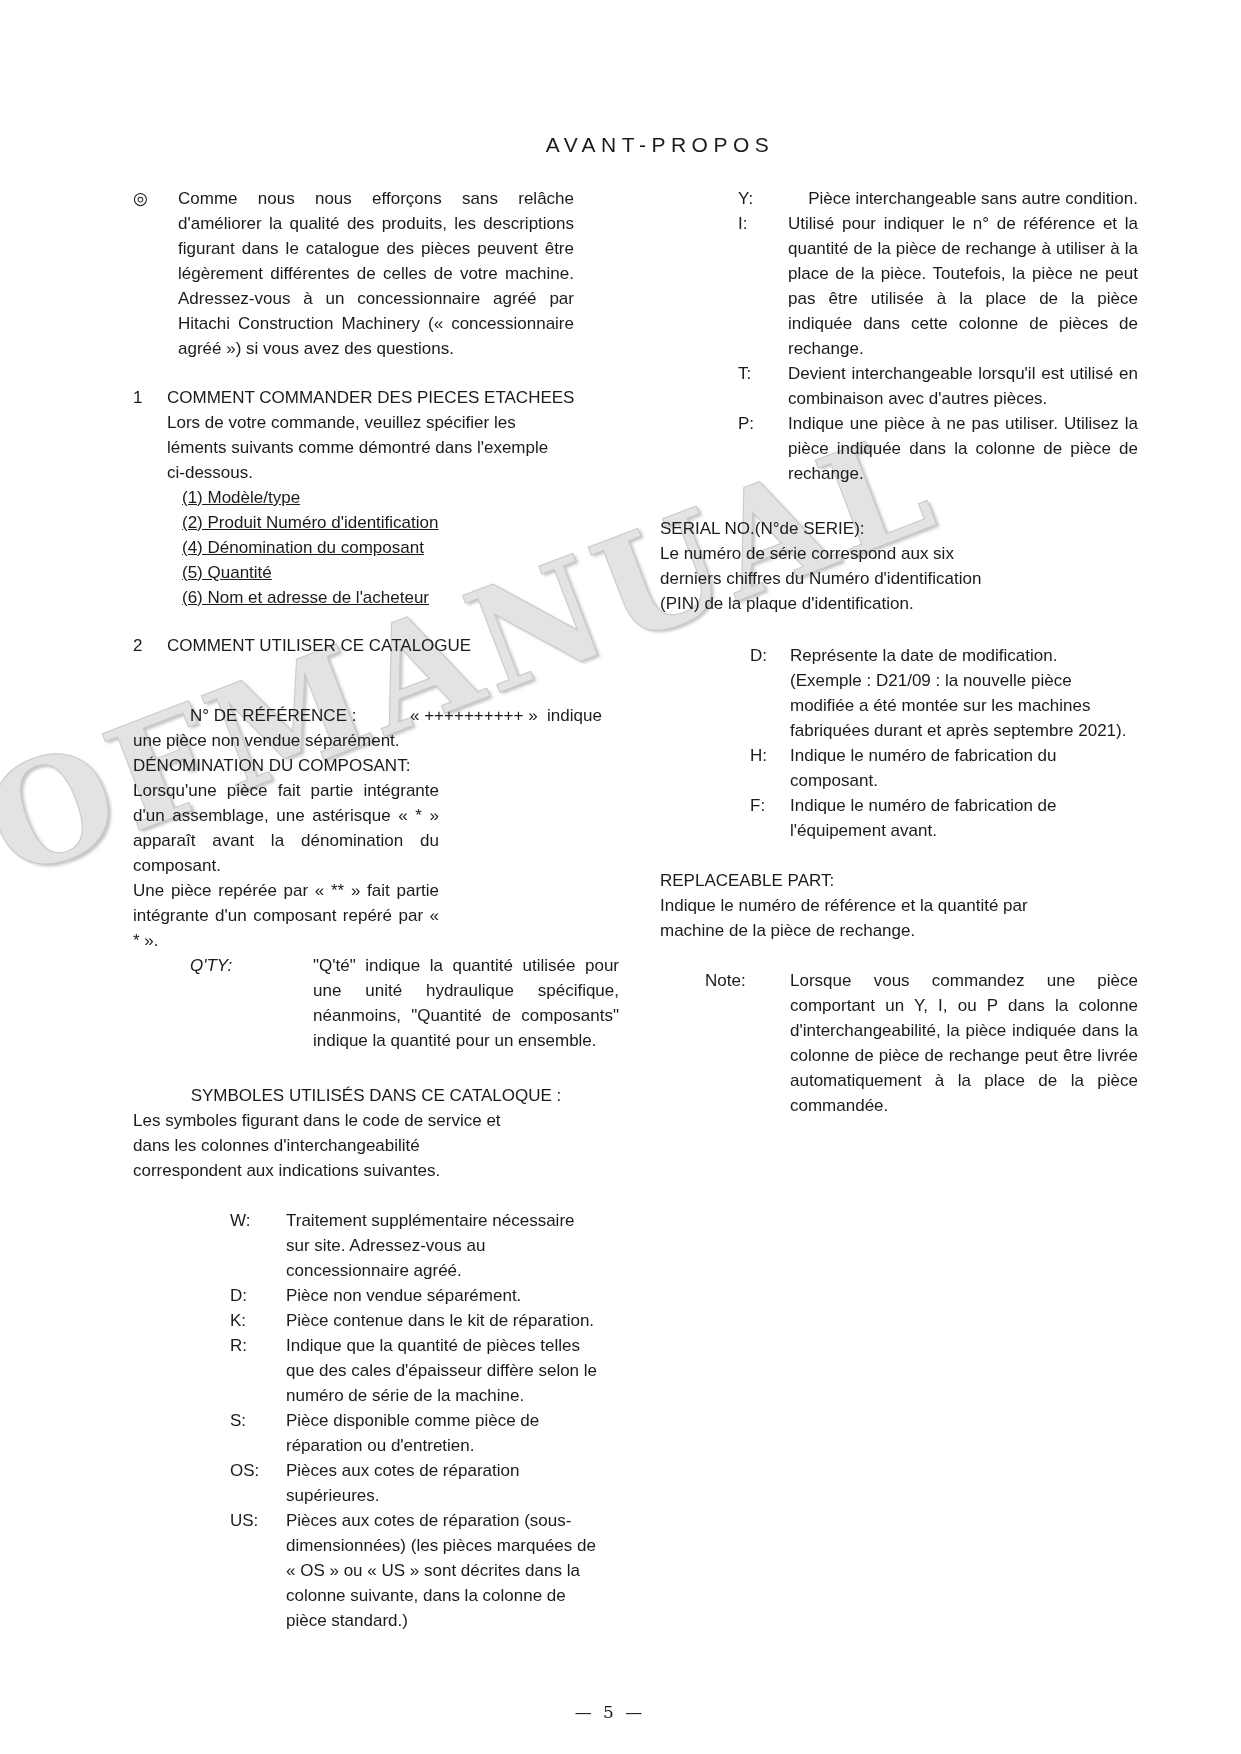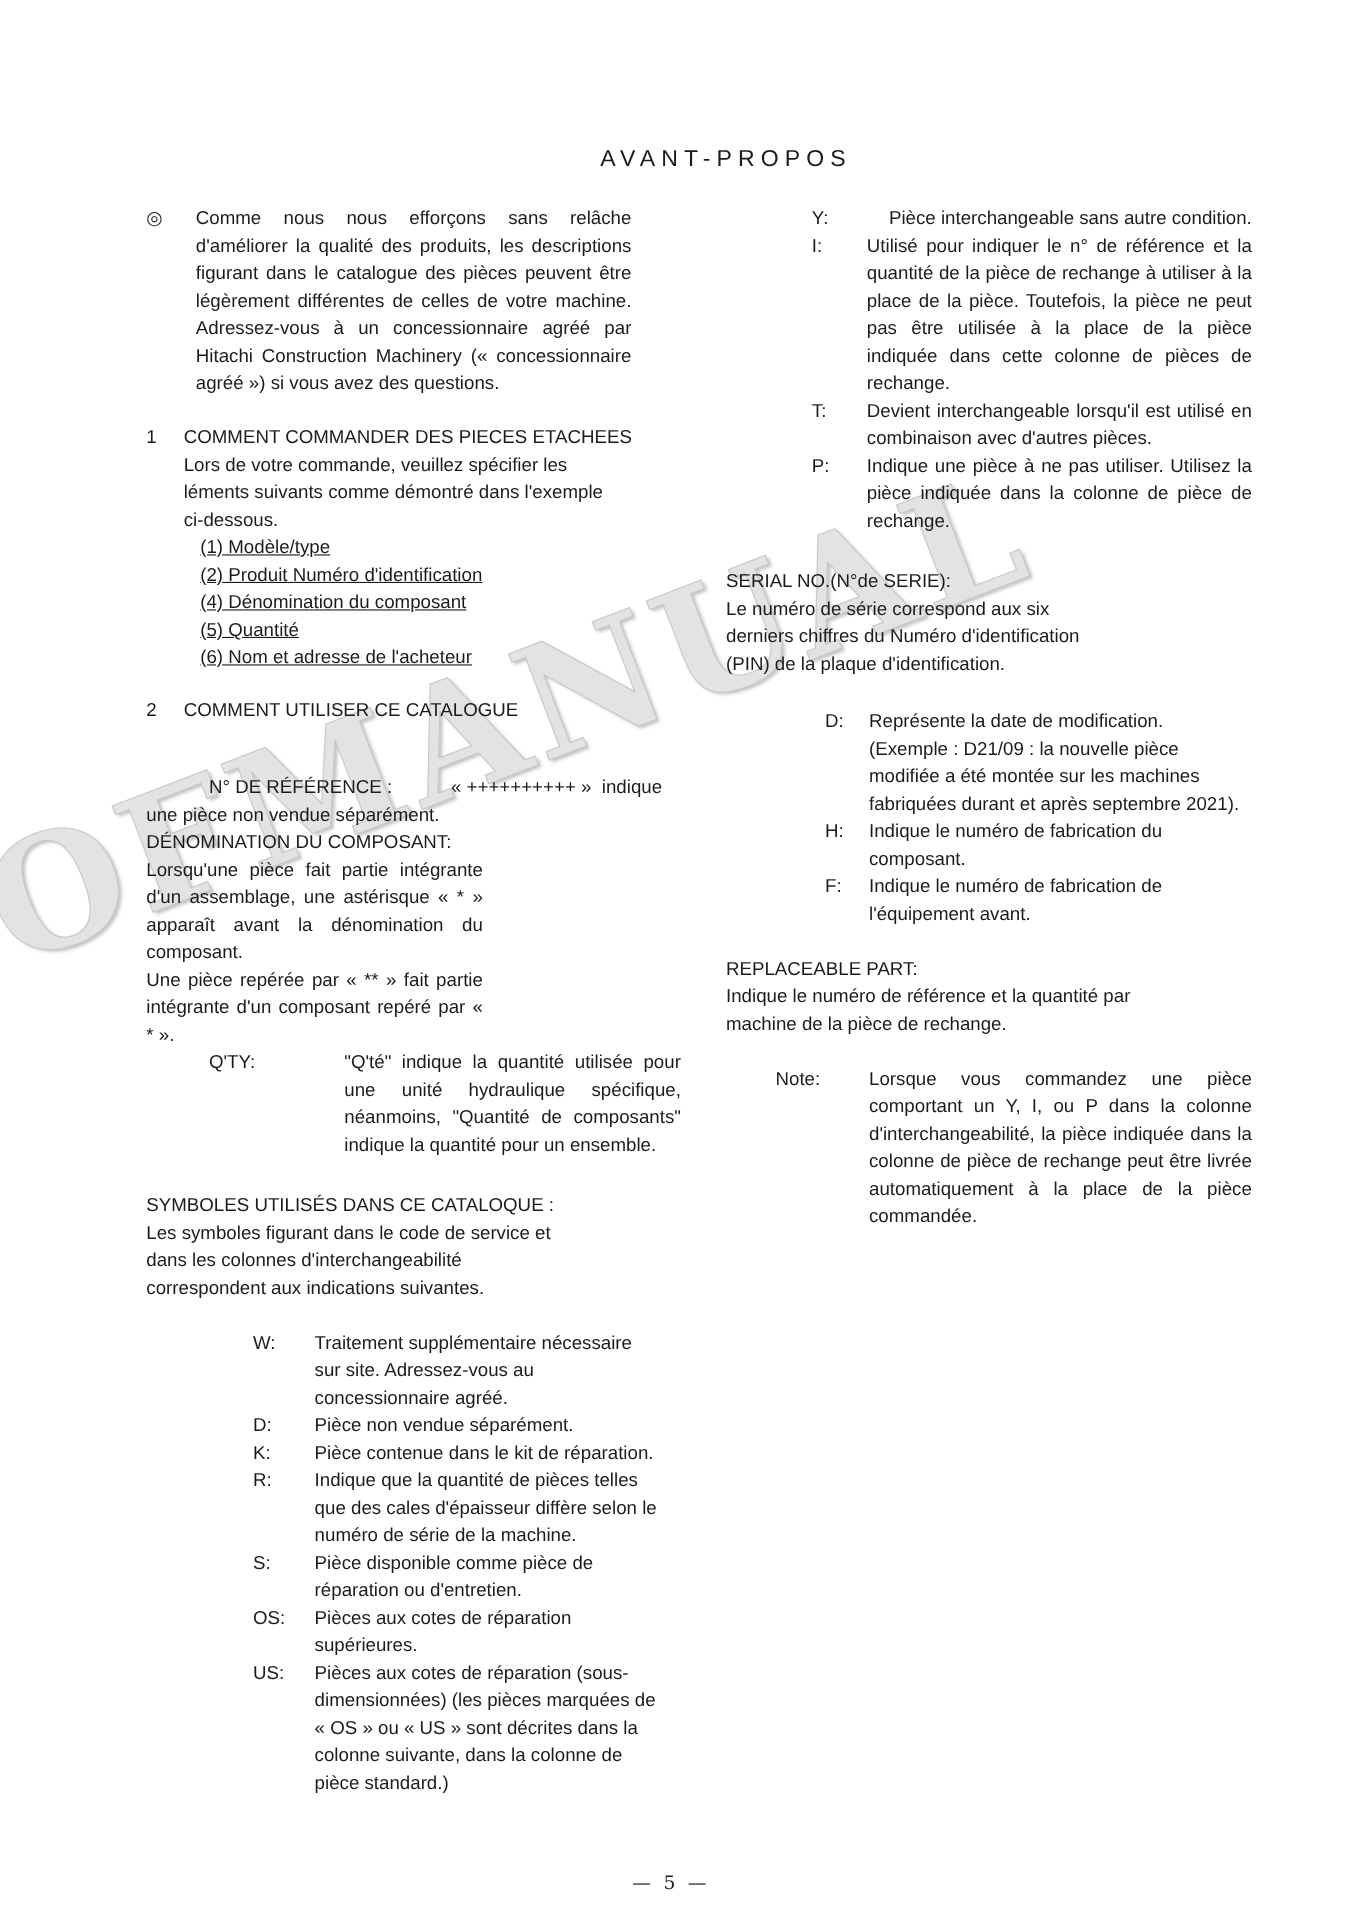--- a/index.html
+++ b/index.html
@@ -61,25 +61,25 @@
   .s1-items{list-style:none;margin:0;padding:0 0 0 15px;text-decoration:underline;}
 
   .defs{margin-top:45px;}
   .ref-line{display:flex;padding-left:57px;}
   .ref-term{width:220px;flex:none;}
   .ref-lead{white-space:pre-wrap;}
   .ref-cont{margin-left:180px;}
   .comp-term{margin-left:17px;}
   .def-body{margin-left:180px;width:306px;text-align:justify;}
   .qty-row{display:flex;padding-left:57px;}
-  .qty-term{width:123px;flex:none;}
+  .qty-term{width:123px;flex:none;font-style:italic;}
   .qty-body{width:306px;text-align:justify;}
 
   .symhead-block{margin-top:30px;}
-  .symhead{margin-left:39px;}
+  .symhead{margin-left:39px;text-align:center;}
   .symintro{margin-left:77px;width:382px;}
   .symlist{margin-top:25px;}
   .symrow{display:flex;padding-left:97px;}
   .symcode{width:56px;flex:none;}
   .symtext{width:312px;}
 
   
   .r-symrow{display:flex;padding-left:78px;}
   .r-code{width:50px;flex:none;}
   .r-text{width:350px;text-align:justify;}

